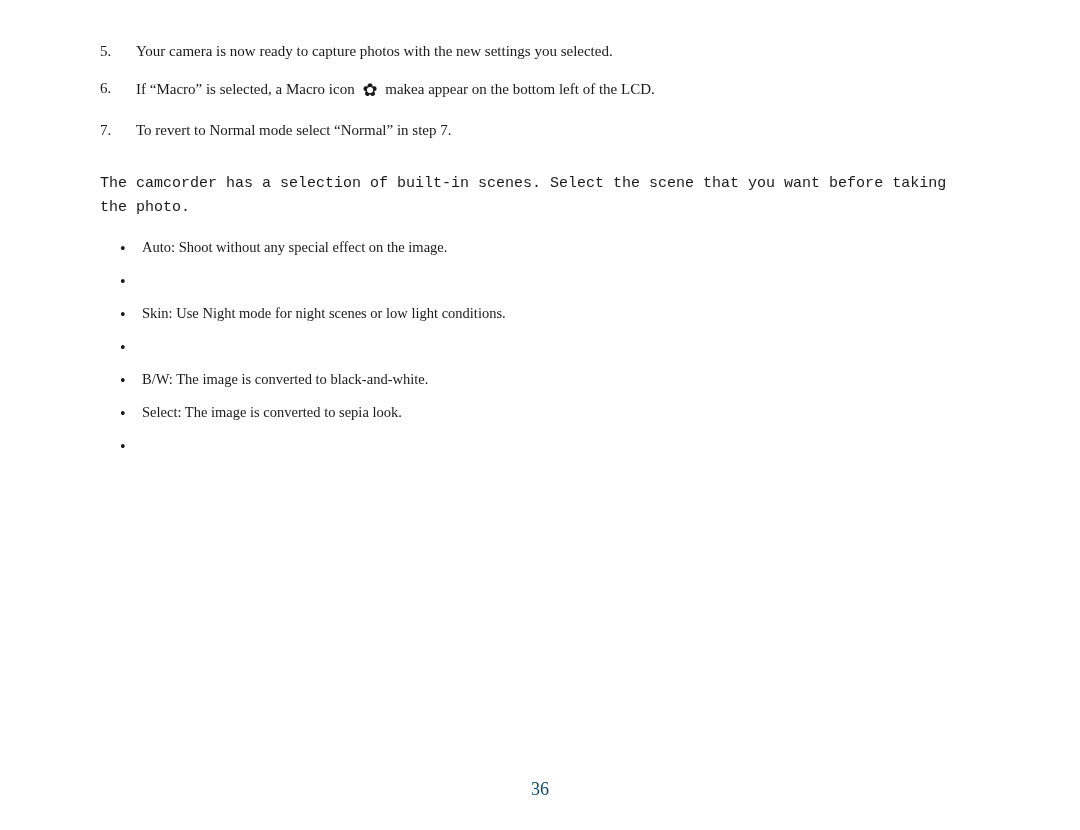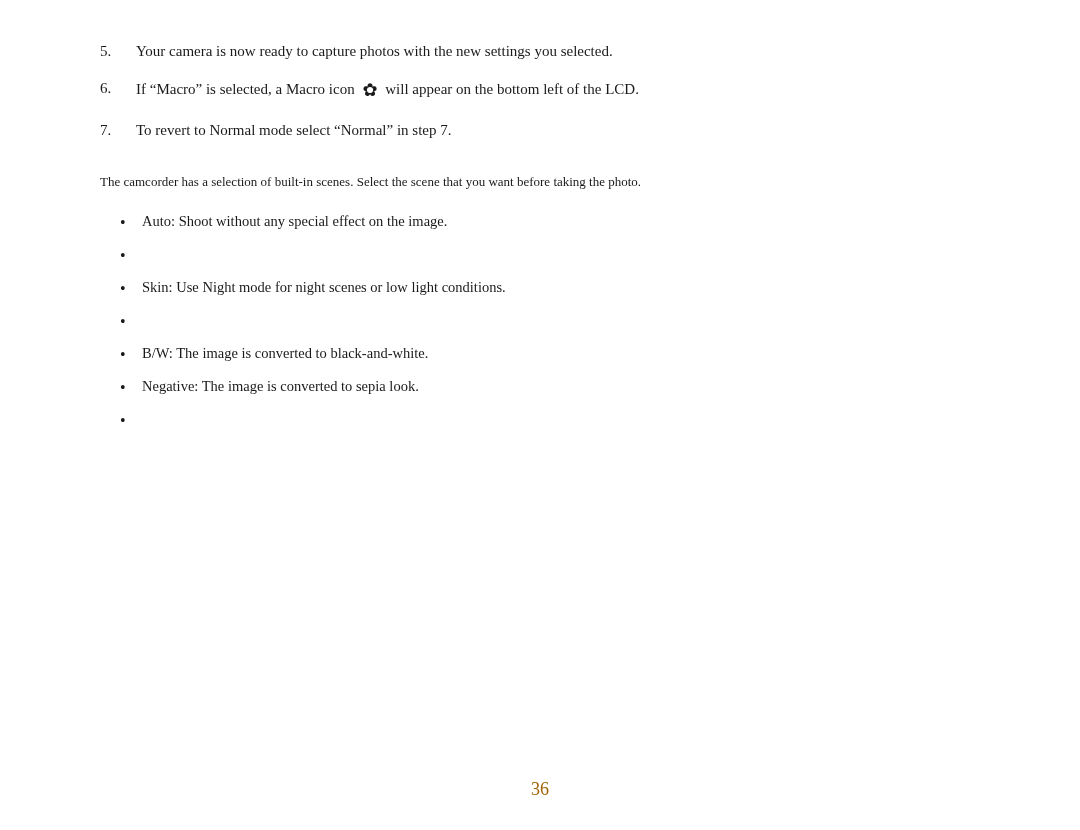--- a/index.html
+++ b/index.html
@@ -61,23 +61,24 @@
 
     .section-title {
       font-size: 16px;
       font-weight: bold;
       font-style: italic;
       margin-bottom: 6px;
       margin-top: 10px;
     }
 
     .section-description {
-      font-size: 13px;
+      font-size: 15px;
       line-height: 1.55;
       margin-bottom: 18px;
+      font-family: Liberation Mono, monospace;
     }
 
     .bullet-list {
       list-style: none;
       margin-left: 20px;
     }
 
     .bullet-item {
       display: flex;
       align-items: flex-start;
@@ -100,41 +101,41 @@
     .bold-term {
       font-weight: normal;
     }
 
     .page-number {
       position: absolute;
       bottom: 30px;
       left: 50%;
       transform: translateX(-50%);
       font-size: 18px;
-      color: #a16207;
+      color: #0c4a6e;
     }
   </style>
 </head>
 <body>
 
 <div class="page">
 
   <ol class="numbered-list">
 
     <li class="numbered-item">
       <span class="num">5.</span>
       <span class="content">Your camera is now ready to capture photos with the new settings you selected.</span>
     </li>
 
     <li class="numbered-item">
       <span class="num">6.</span>
       <span class="content">
         <span>If “Macro” is selected, a Macro icon</span>
         <span class="macro-icon">✿</span>
-        <span>will appear on the bottom left of the LCD.</span>
+        <span>makea appear on the bottom left of the LCD.</span>
       </span>
     </li>
 
     <li class="numbered-item">
       <span class="num">7.</span>
       <span class="content">To revert to Normal mode select “Normal” in step 7.</span>
     </li>
   </ol>
 
   <div class="section">
@@ -167,21 +168,21 @@
       <li class="bullet-item">
         <span class="bullet-dot">•</span>
         <span class="bullet-content">
           <span class="bold-term">B/W:</span><span> The image is converted to black-and-white.</span>
         </span>
       </li>
 
       <li class="bullet-item">
         <span class="bullet-dot">•</span>
         <span class="bullet-content">
-          <span class="bold-term">Negative:</span><span> The image is converted to sepia look.</span>
+          <span class="bold-term">Select:</span><span> The image is converted to sepia look.</span>
         </span>
       </li>
 
       <li class="bullet-item">
         <span class="bullet-dot">•</span>
       </li>
 
     </ul>
   </div>
 

